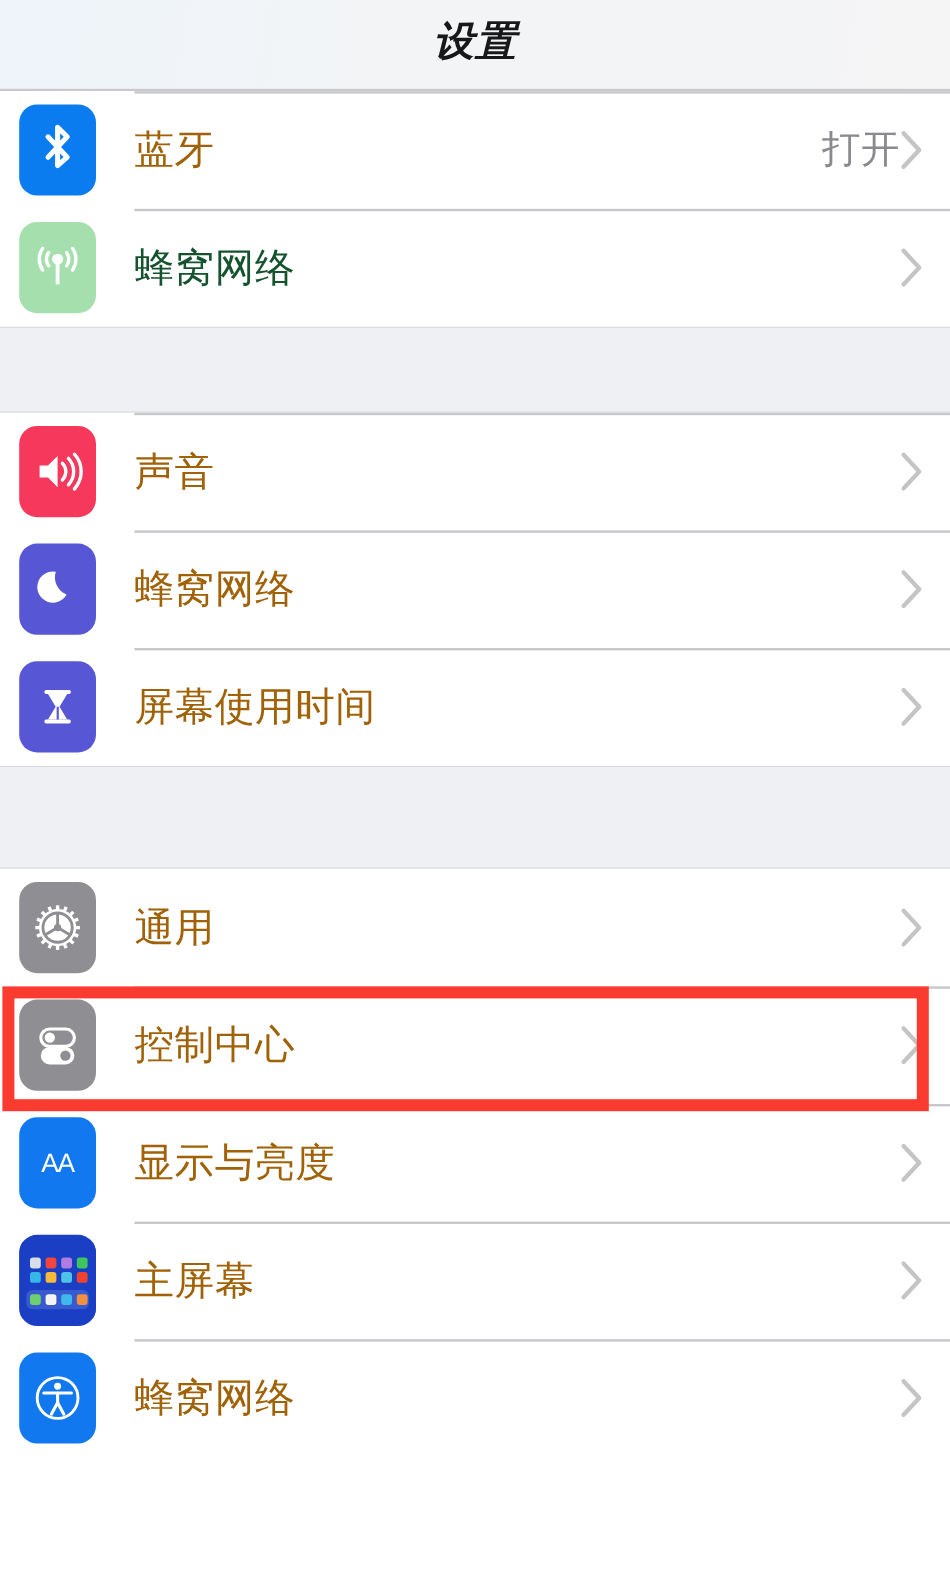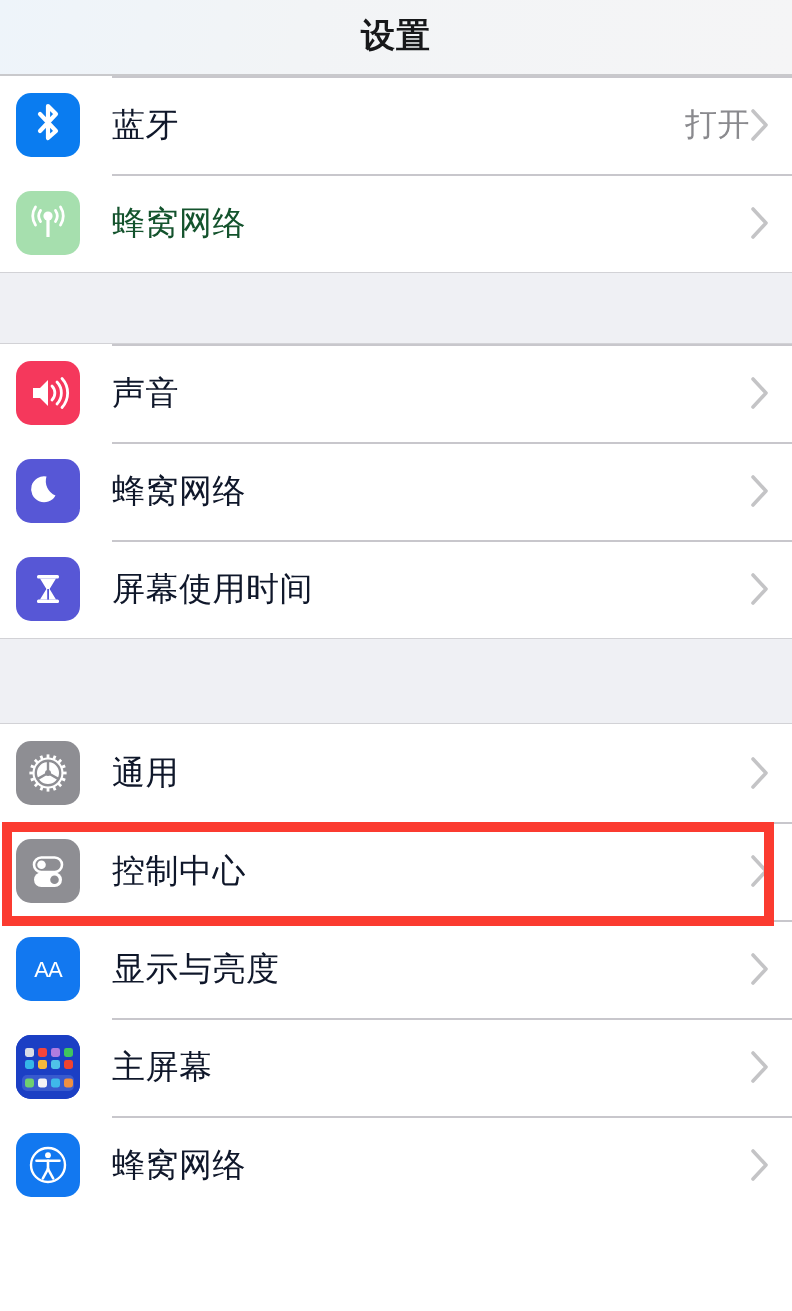--- a/index.html
+++ b/index.html
@@ -33,20 +33,21 @@
     justify-content: center;
     box-sizing: border-box;
   }
   .nav-title {
     font-size: 34px;
     font-weight: bold;
     color: #17181a;
     letter-spacing: 1px;
     line-height: 1;
     padding-bottom: 4px;
+    font-style: italic;
   }
 
   
   .group {
     background: #ffffff;
     position: relative;
   }
   .group-gap {
     background: #eff0f4;
     border-top: 1px solid #d2d2d6;
@@ -69,36 +70,36 @@
     position: absolute;
     left: 112px;
     right: 0;
     top: 0;
     height: 2px;
     background: #c8c7cc;
   }
 
   .icon-wrap {
     width: 64px;
-    height: 64px;
+    height: 76px;
     margin-left: 16px;
     flex: 0 0 auto;
     border-radius: 15px;
     position: relative;
     overflow: hidden;
     display: flex;
     align-items: center;
     justify-content: center;
   }
   .icon-wrap svg { display: block; }
 
   .row-label {
     margin-left: 32px;
     font-size: 33px;
-    color: #0f172a;
+    color: #a16207;
     letter-spacing: 0.5px;
     white-space: nowrap;
     flex: 1 1 auto;
   }
   .row-label.dim { color: #14532d; }
 
   .row-value {
     font-size: 32px;
     color: #8a8a8e;
     white-space: nowrap;

